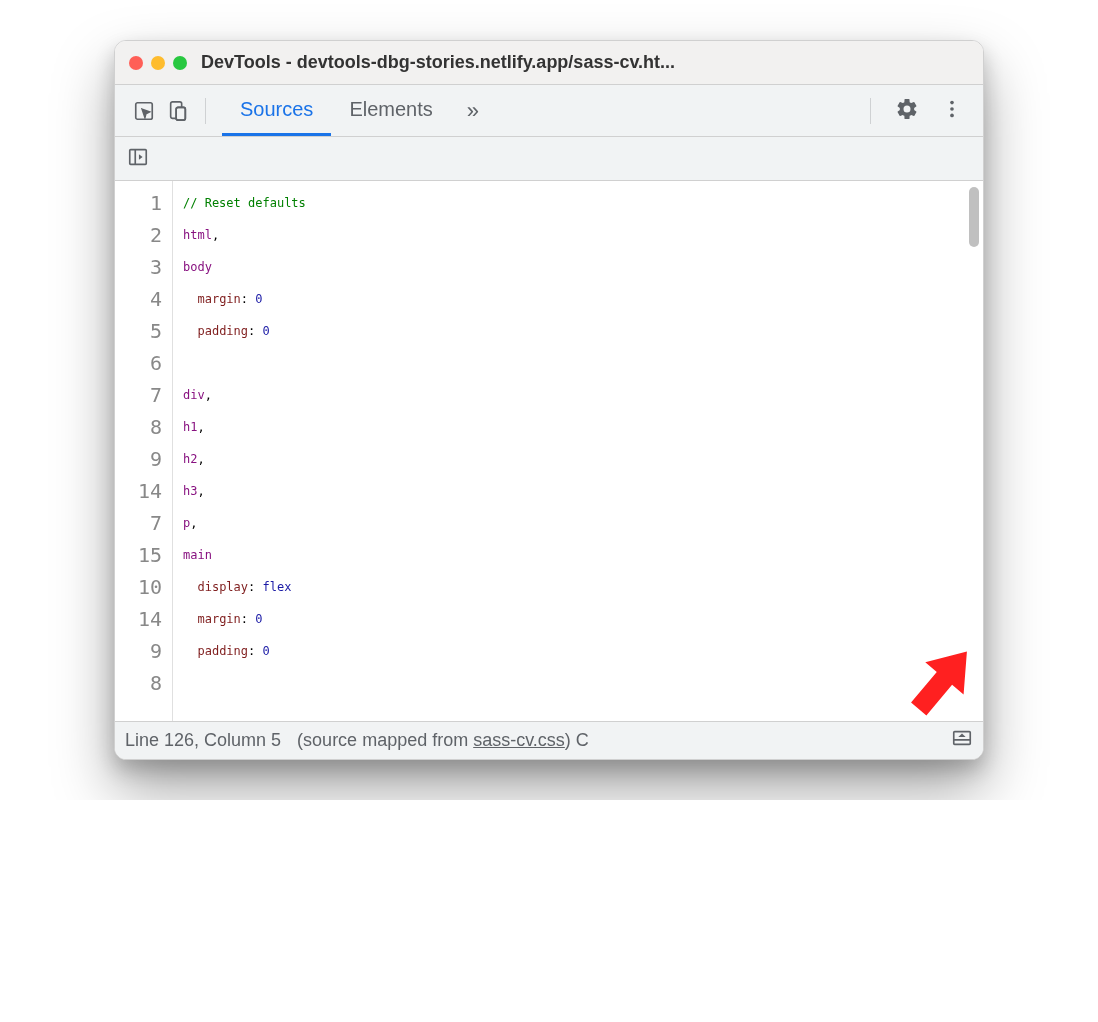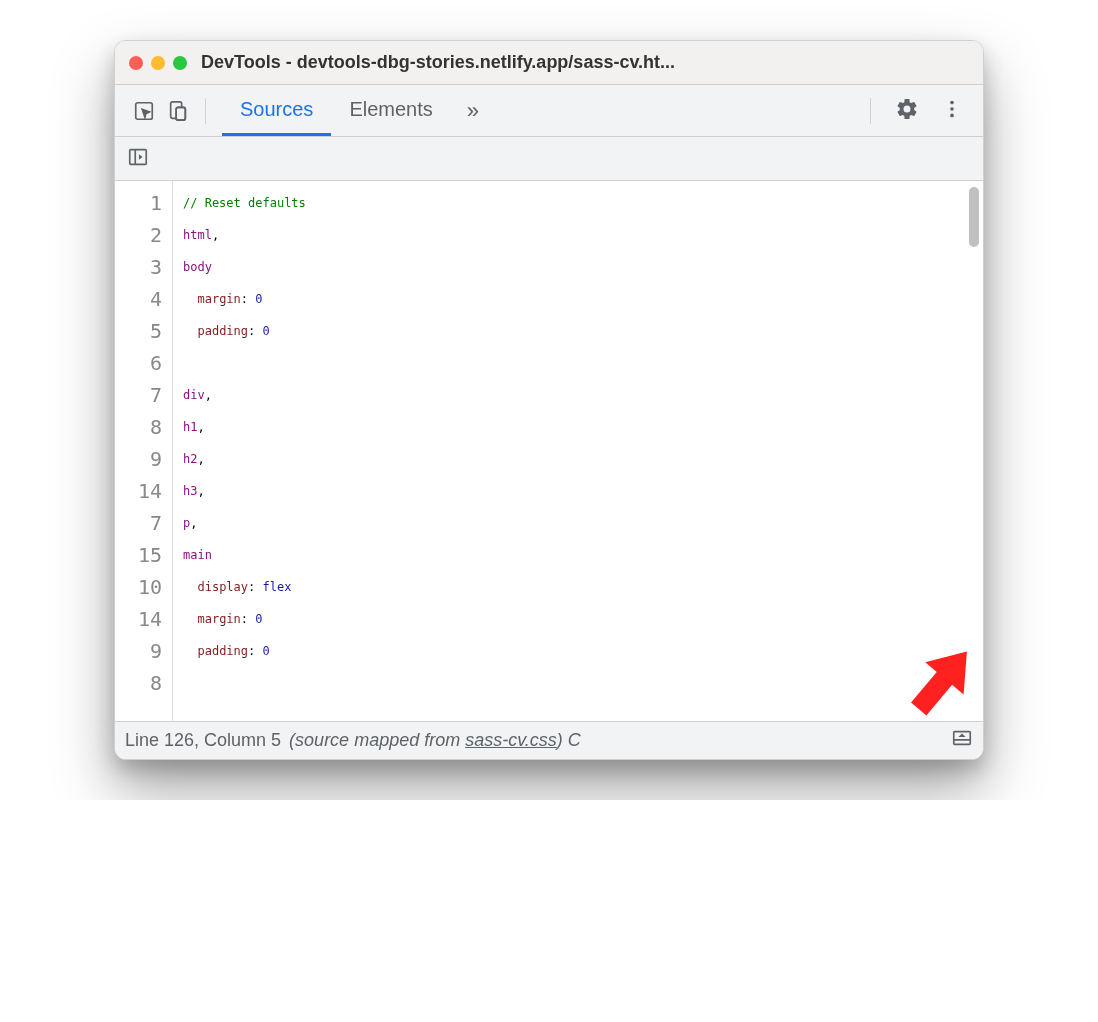--- a/index.html
+++ b/index.html
@@ -76,21 +76,21 @@
     font-size:12px; line-height:32px; overflow:hidden; white-space:pre;
   }
   .c-comment{color:#008000;} .c-tag{color:#881280;} .c-prop{color:#7f1d1d;} .c-val-num{color:#1a1aa6;} .c-val-kw{color:#1a1aa6;}
   .scrollbar-stub{ position:absolute; right:4px; top:6px; width:10px; height:60px; background:#c0c0c0; border-radius:6px; }
   .statusbar {
     height:38px; background:#f1f3f4; border-top:1px solid #d0d0d0;
     display:flex; align-items:center; padding:0 10px; font-size:18px; color:#5f6368;
     white-space:nowrap; overflow:hidden;text-align:center;
   }
   .status-left{flex-shrink:0;}
-  .status-mid{margin-left:8px; overflow:hidden; text-overflow:ellipsis;font-style:italic;}
+  .status-mid{margin-left:16px; overflow:hidden; text-overflow:ellipsis;}
   .status-link{text-decoration:underline; color:#5f6368; cursor:pointer;}
   .status-right{margin-left:auto; display:flex; align-items:center; gap:6px;}
   .drawer-icon{ cursor:pointer; }
   
   .arrow-annotation{
     position:absolute; right:-10px; bottom:18px; pointer-events:none;
   }
 </style>
 </head>
 <body>

